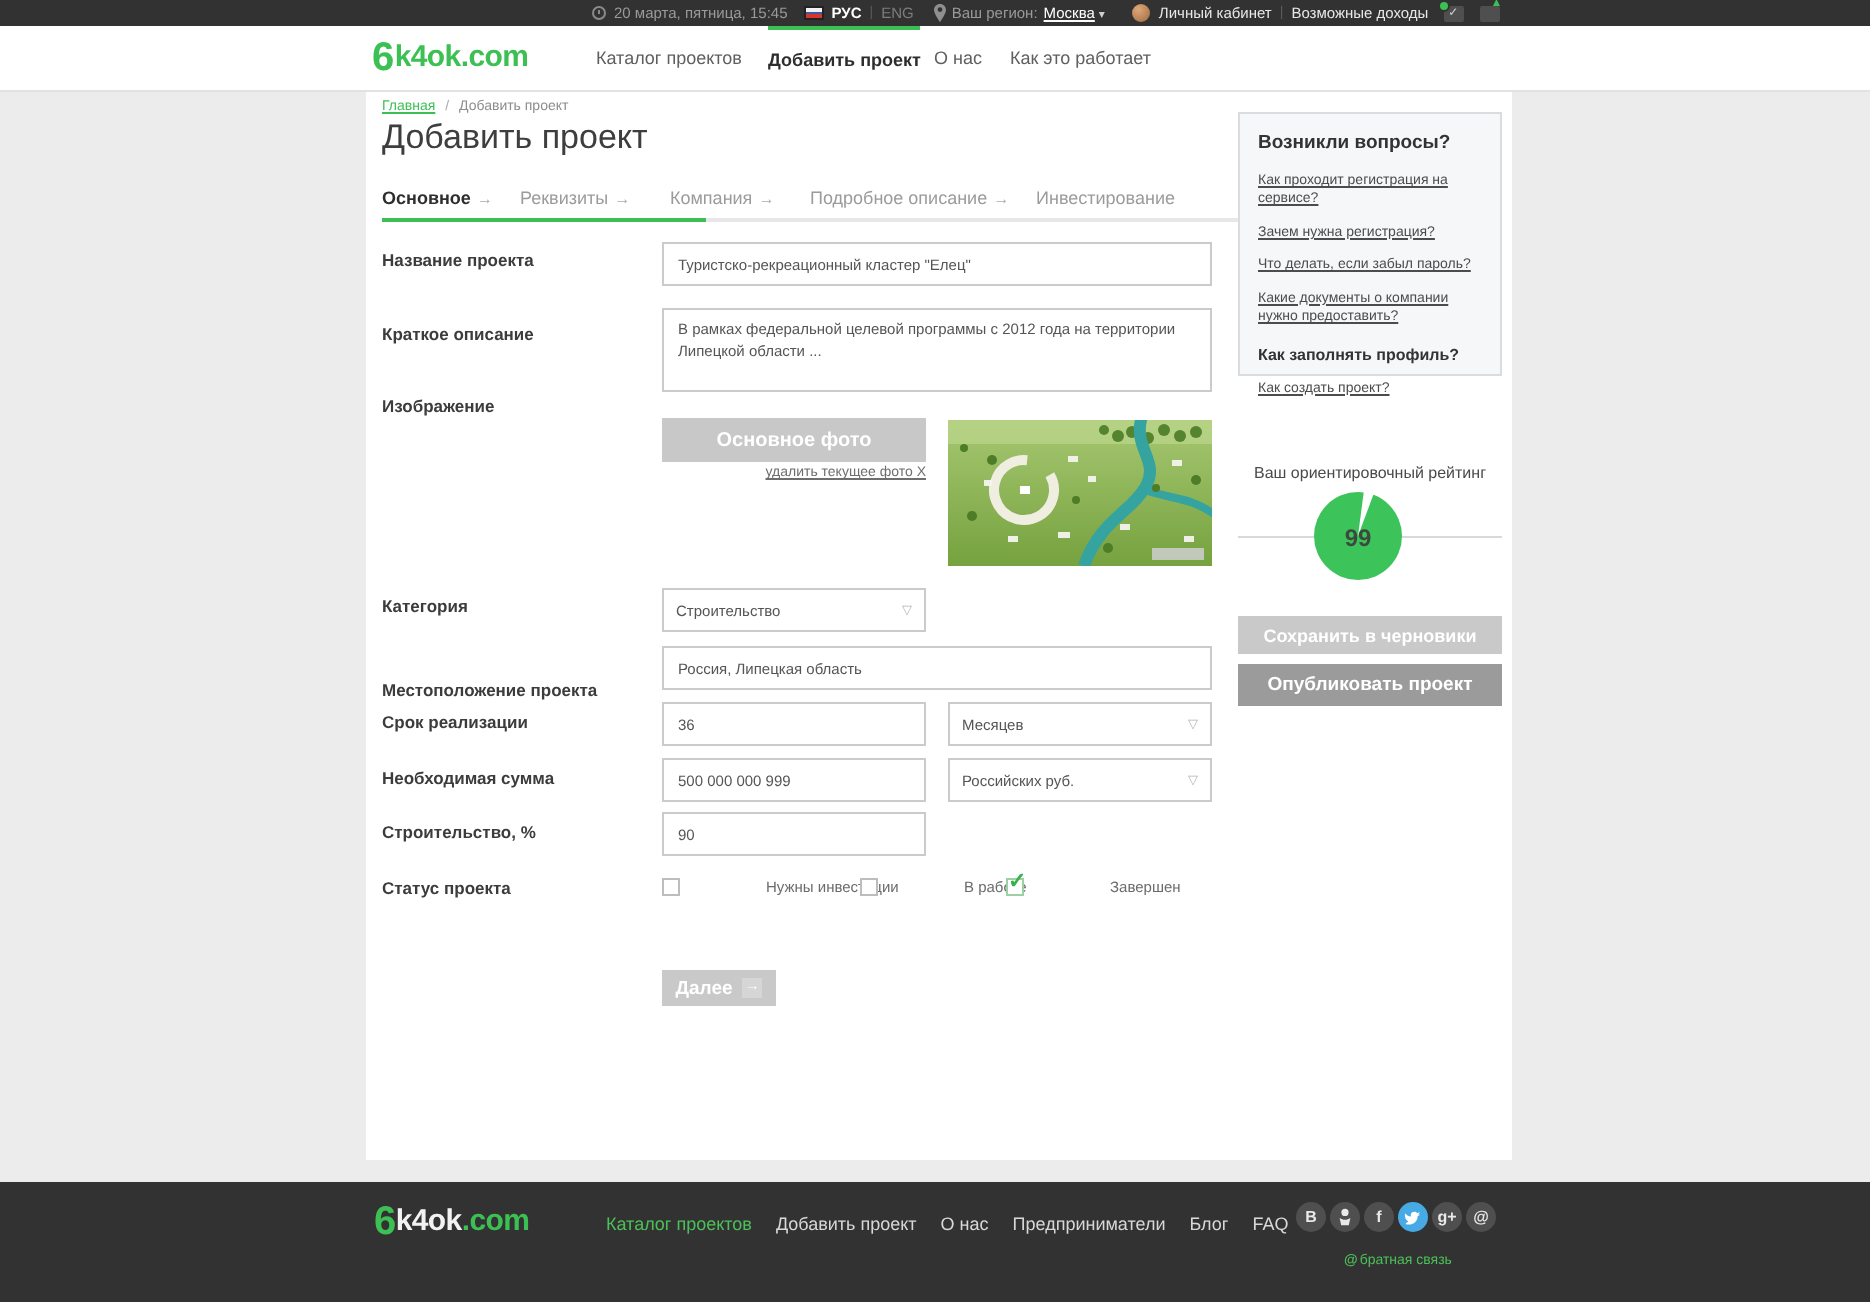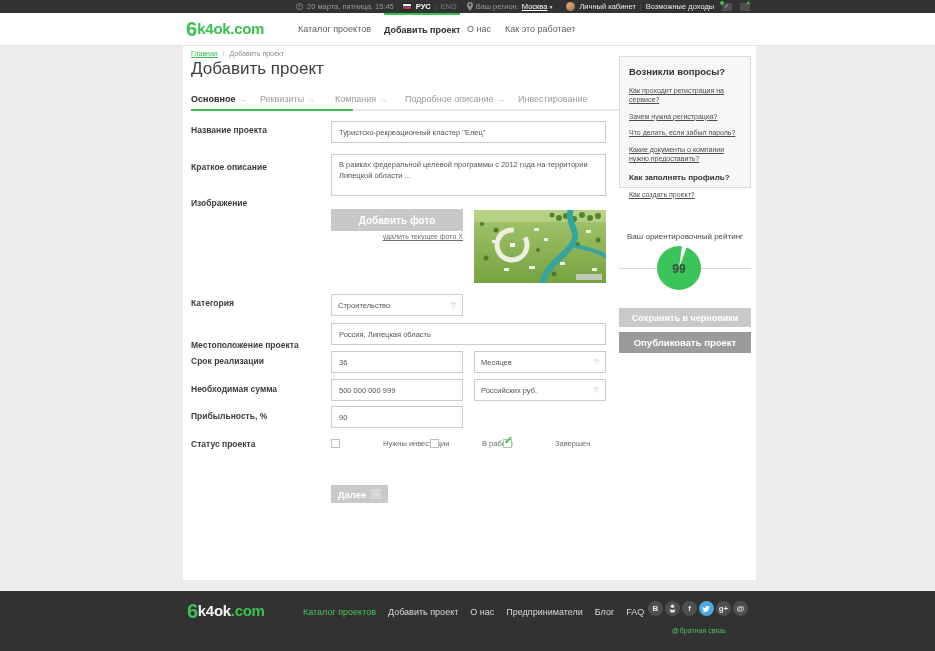--- a/index.html
+++ b/index.html
@@ -165,21 +165,21 @@
       <div class="tab" style="left:327px;"><span>Инвестирование</span></div>
     </div>
 
     <div class="flabel" style="top:79px;">Название проекта</div>
     <input class="tinput w275" style="left: 148px; top: 75px;" value="Туристско-рекреационный кластер &quot;Елец&quot;">
 
     <div class="flabel" style="top:116px;">Краткое описание</div>
     <textarea class="tarea" style="">В рамках федеральной целевой программы с 2012 года на территории Липецкой области ...</textarea>
 
     <div class="flabel" style="top:152px;">Изображение</div>
-    <div class="btn upload-btn">Добавить фото</div>
+    <div class="btn upload-btn">Основное фото</div>
     <div class="del-link">удалить текущее фото X</div>
     <div class="thumb">
       <svg width="132" height="73" viewBox="0 0 132 73">
         <defs>
           <linearGradient id="lg" x1="0" y1="0" x2="0" y2="1">
             <stop offset="0" stop-color="#a6c771"></stop>
               <stop offset="1" stop-color="#76a23f"></stop>
           </linearGradient>
         </defs>
         <rect x="0" y="0" width="132" height="73" fill="url(#lg)"></rect>
@@ -236,21 +236,21 @@
         <span class="sel-caret">▽</span>
     </div>
 
     <div class="flabel" style="top:338px;">Необходимая сумма</div>
     <input class="tinput w132" style="left: 148px; top: 333px;" value="500 000 000 999">
     <div class="tselect w132" style="left:291px; top:333px;">
       <span>Российских руб.</span>
         <span class="sel-caret">▽</span>
     </div>
 
-    <div class="flabel" style="top:365px;">Прибыльность, %</div>
+    <div class="flabel" style="top:365px;">Строительство, %</div>
     <input class="tinput w132" style="left: 148px; top: 360px;" value="90">
 
     <div class="flabel" style="top:393px;">Статус проекта</div>
     <div class="chk-item" style="left:148px;">
       <span class="chk-box"></span>
       <span class="chk-label">Нужны инвестиции</span>
     </div>
     <div class="chk-item" style="left:247px;">
       <span class="chk-box"></span>
       <span class="chk-label">В работе</span>

